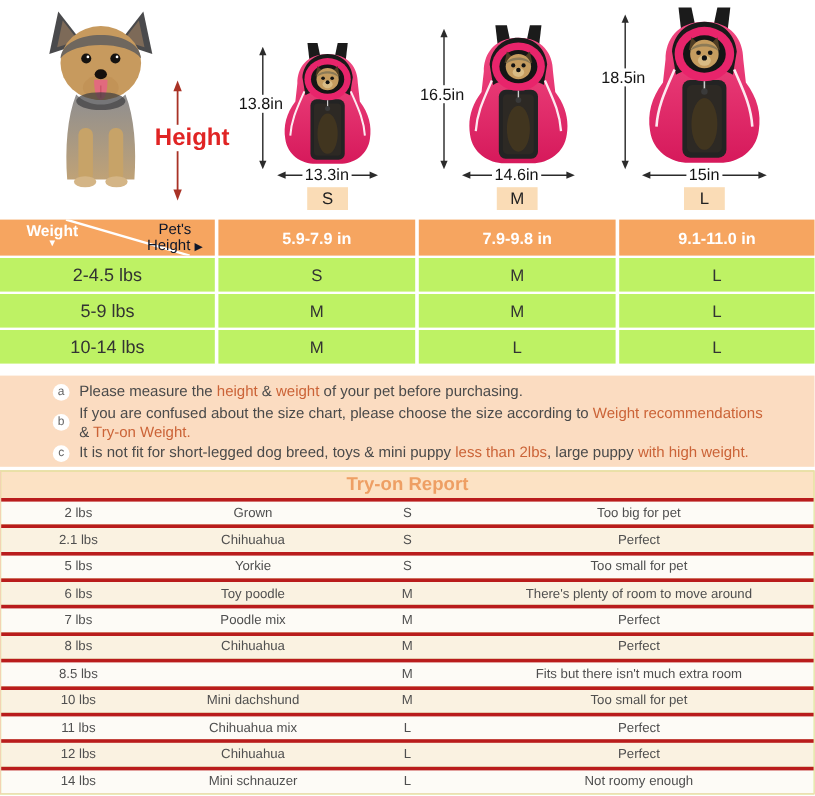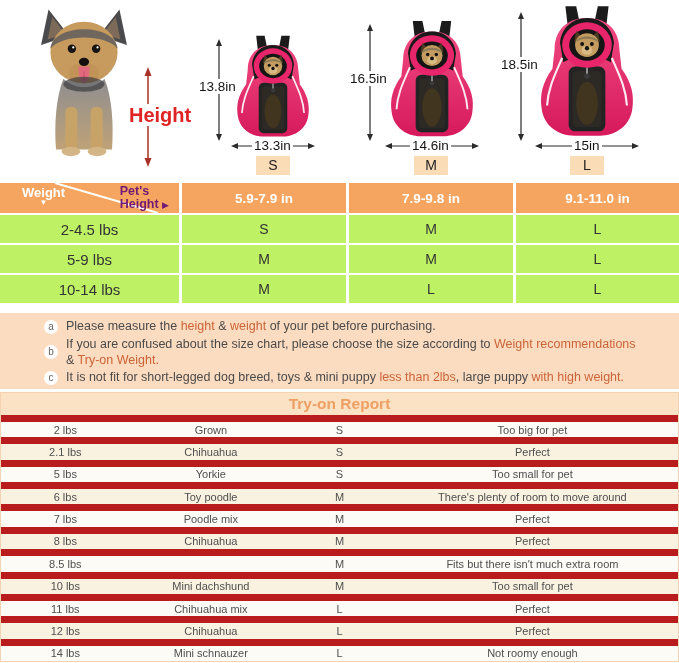--- a/index.html
+++ b/index.html
@@ -24,40 +24,40 @@
   .st-head{background:#f6a560;color:#fff;font-weight:bold;font-size:13.5px;
            display:flex;align-items:center;justify-content:center;}
   .st-cell{background:#bef264;color:#333;display:flex;align-items:center;justify-content:center;}
   .st-weight{font-size:15px;}
   .st-size{font-size:14px;}
   #corner-cell{position:relative;background:#f6a560;}
   #corner-cell svg{position:absolute;left:0;top:0;}
   .corner-weight{position:absolute;left:22px;top:3px;color:#fff;font-weight:bold;
                  font-size:13px;text-align:center;line-height:13px;}
   .corner-weight .arr{font-size:8px;line-height:8px;}
-  .corner-pets{position:absolute;right:10px;top:2px;color:#701a75;font-weight:bold;
-               font-size:12.5px;text-align:left;line-height:13px;}
+  .corner-pets{position:absolute;right:10px;top:2px;color:#0f172a;font-weight:normal;
+               font-size:12.5px;text-align:center;line-height:13px;}
   .corner-pets .arr{font-size:9px;}
 
   
   #notes{position:absolute;left:0;top:313px;width:679px;height:76px;background:#fbdcc1;
          box-sizing:border-box;padding:5px 10px 0 44px;}
   .note-row{display:flex;align-items:center;margin-bottom:1px;}
   .note-marker{flex:0 0 14px;width:14px;height:14px;border-radius:50%;background:#fff;
                color:#666;font-size:10px;line-height:14px;text-align:center;margin-right:8px;}
   .note-text{font-size:12.5px;color:#4a4a4a;line-height:17px;}
   .note-text .hl{color:#cb6337;}
 
   
   #tryon{position:absolute;left:0;top:392px;width:679px;height:270px;box-sizing:border-box;
          border:1px solid #f3d3b2;background:#bef264;display:flex;flex-direction:column;}
   #tryon-title{height:22px;flex:0 0 22px;background:#fce2c4;color:#ee9f64;font-weight:bold;
                font-size:15.5px;line-height:22px;text-align:center;}
   #tryon-rows{flex:1;display:flex;flex-direction:column;}
-  .tr-row{flex:1;display:flex;align-items:center;border-top:7px solid #b91c1c;}
+  .tr-row{flex:1;display:flex;align-items:center;border-top:3px solid #b91c1c;}
   .tr-row:nth-child(odd){background:#fdfbf6;}
   .tr-row:nth-child(even){background:#faf2e1;}
   .tr-cell{font-size:11px;color:#4f4f4f;text-align:center;}
   .tr-weight{flex:0 0 19%;}
   .tr-breed{flex:0 0 24%;}
   .tr-size{flex:0 0 14%;}
   .tr-review{flex:0 0 43%;}
 </style>
 </head>
 <body>

